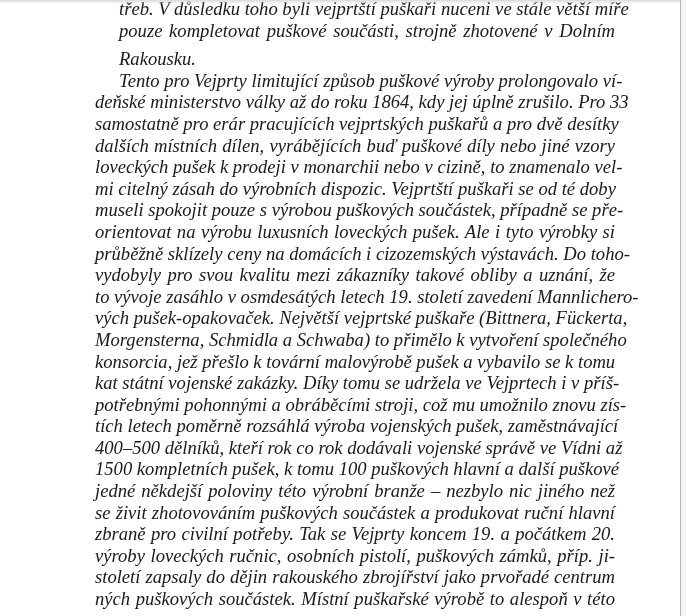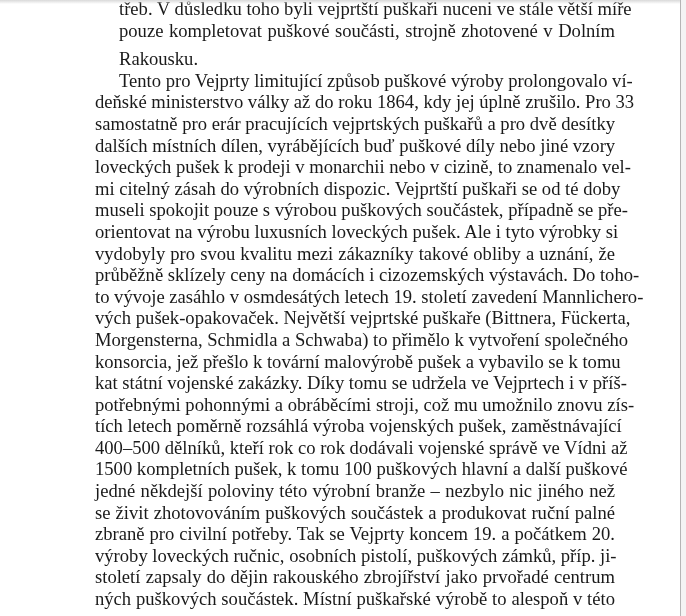--- a/index.html
+++ b/index.html
@@ -9,20 +9,21 @@
       height: 616px;
       overflow: hidden;
       background: #ffffff;
     }
     .viewport {
       position: relative;
       width: 686px;
       height: 616px;
       overflow: hidden;
       background: #ffffff;
+      font-style: italic;
     }
     .top-shadow {
       position: absolute;
       left: 0; top: 0;
       width: 680px;
       height: 4px;
       background: linear-gradient(#d9d9d9, rgba(255,255,255,0));
       z-index: 2;
     }
     .right-border {
@@ -91,33 +92,33 @@
 
     <p>
       <span class="line" style="padding-left:24px">Tento pro Vejprty limitující způsob puškové výroby prolongovalo ví-</span>
       <span class="line">deňské ministerstvo války až do roku 1864, kdy jej úplně zrušilo. Pro 33</span>
       <span class="line">samostatně pro erár pracujících vejprtských puškařů a pro dvě desítky</span>
       <span class="line">dalších místních dílen, vyrábějících buď puškové díly nebo jiné vzory</span>
       <span class="line">loveckých pušek k prodeji v monarchii nebo v cizině, to znamenalo vel-</span>
       <span class="line">mi citelný zásah do výrobních dispozic. Vejprtští puškaři se od té doby</span>
       <span class="line">museli spokojit pouze s výrobou puškových součástek, případně se pře-</span>
       <span class="line">orientovat na výrobu luxusních loveckých pušek. Ale i tyto výrobky si</span>
+      <span class="line">průběžně sklízely ceny na domácích i cizozemských výstavách. Do toho-</span>
       <span class="line">vydobyly pro svou kvalitu mezi zákazníky takové obliby a uznání, že</span>
-      <span class="line">průběžně sklízely ceny na domácích i cizozemských výstavách. Do toho-</span>
       <span class="line">to vývoje zasáhlo v osmdesátých letech 19. století zavedení Mannlichero-</span>
       <span class="line">vých pušek-opakovaček. Největší vejprtské puškaře (Bittnera, Fückerta,</span>
       <span class="line">Morgensterna, Schmidla a Schwaba) to přimělo k vytvoření společného</span>
       <span class="line">konsorcia, jež přešlo k tovární malovýrobě pušek a vybavilo se k tomu</span>
       <span class="line">kat státní vojenské zakázky. Díky tomu se udržela ve Vejprtech i v příš-</span>
       <span class="line">potřebnými pohonnými a obráběcími stroji, což mu umožnilo znovu zís-</span>
       <span class="line">tích letech poměrně rozsáhlá výroba vojenských pušek, zaměstnávající</span>
       <span class="line">400–500 dělníků, kteří rok co rok dodávali vojenské správě ve Vídni až</span>
       <span class="line">1500 kompletních pušek, k tomu 100 puškových hlavní a další puškové</span>
       <span class="line">jedné někdejší poloviny této výrobní branže – nezbylo nic jiného než</span>
-      <span class="line">se živit zhotovováním puškových součástek a produkovat ruční palné</span>
+      <span class="line">se živit zhotovováním puškových součástek a produkovat ruční hlavní</span>
       <span class="line">zbraně pro civilní potřeby. Tak se Vejprty koncem 19. a počátkem 20.</span>
       <span class="line">výroby loveckých ručnic, osobních pistolí, puškových zámků, příp. ji-</span>
       <span class="line">století zapsaly do dějin rakouského zbrojířství jako prvořadé centrum</span>
       <span class="line">ných puškových součástek. Místní puškařské výrobě to alespoň v této</span>
 
     </p>
   </div>
 </div>
 
 </body></html>

